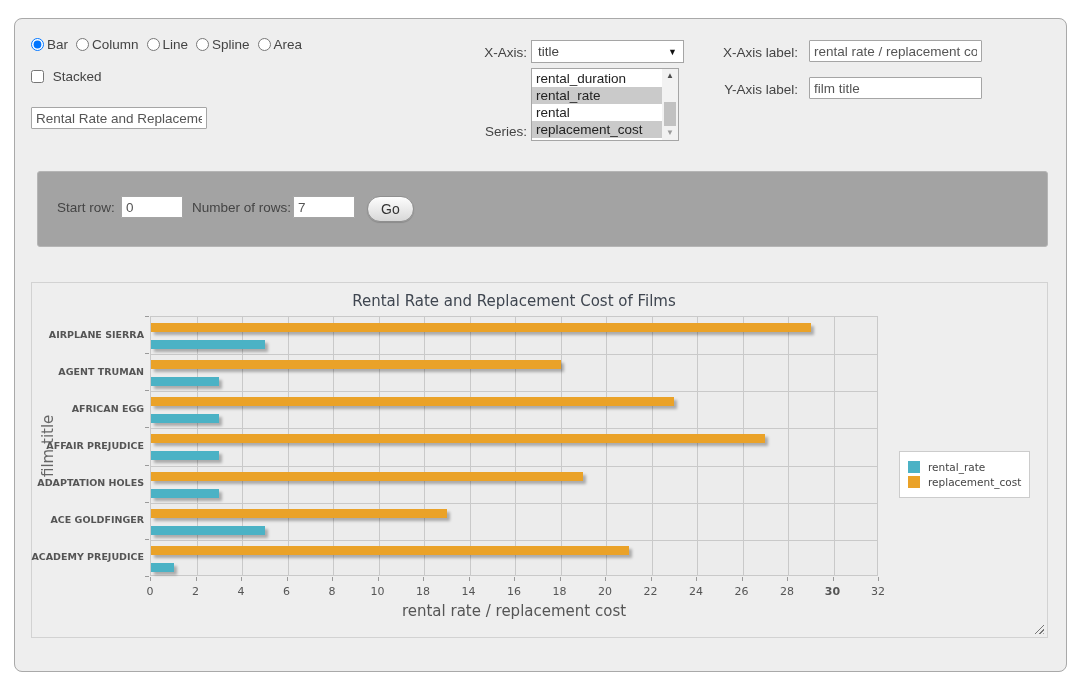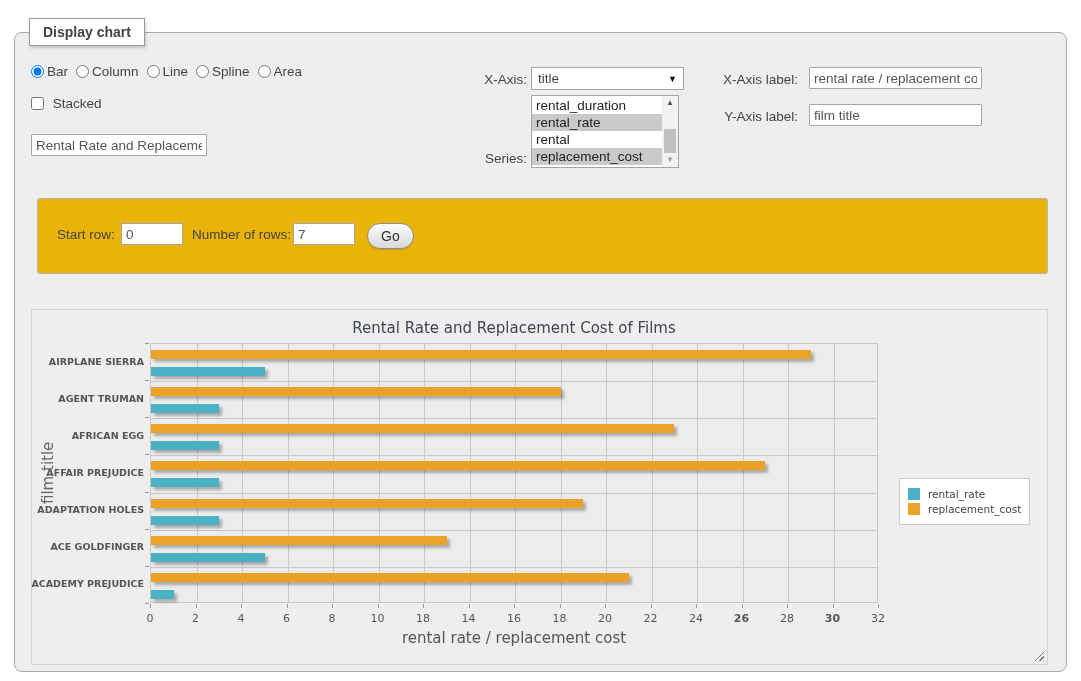--- a/index.html
+++ b/index.html
@@ -57,21 +57,21 @@
   .scroll-btn.up { top: 0; }
   .scroll-btn.down { bottom: 0; color: #9a9a9a; }
   .scroll-thumb { position: absolute; left: 2px; width: 12px; top: 33px;
     height: 24px; background: #c1c1c1; }
 
   .axis-input { position: absolute; width: 173px; }
 
   
   .rows-box {
     position: absolute; left: 22px; top: 152px; width: 1011px; height: 76px;
-    border: 1px solid #b5b5b5; border-radius: 3px; background: #eab308;
+    border: 1px solid #b5b5b5; border-radius: 3px; background: #a3a3a3;
   }
   .rows-box .ctl-label { text-align: left; }
   .rows-input { position: absolute; width: 62px; height: 24px; }
   .go-btn {
     position: absolute; left: 329px; top: 24px; height: 26px; padding: 0 13px;
     border: 1px solid #8f8f8f; border-radius: 13px; color: #333;
     background: linear-gradient(#fdfdfd, #d8d8d8);
     font-family: "Liberation Sans", sans-serif; font-size: 14px;
     box-shadow: 0 1px 1px rgba(0,0,0,0.15); cursor: pointer;
   }
@@ -109,21 +109,20 @@
     color: #444; white-space: nowrap; }
   .resize-grip { position: absolute; right: 3px; bottom: 3px; width: 10px; height: 10px;
     background:
       linear-gradient(135deg, transparent 0 50%, #777 50% 58%, transparent 58% 72%, #777 72% 80%, transparent 80% 92%, #777 92%, transparent 100%);
     cursor: se-resize; }
 </style>
 </head>
 <body>
 
 <fieldset class="main">
-  <legend>Display chart</legend>
 
   <div class="controls">
     <div class="radio-row"><label class="radio-item"><input type="radio" name="ctype" checked="" style=""><span>Bar</span></label><label class="radio-item"><input type="radio" name="ctype" style=""><span>Column</span></label><label class="radio-item"><input type="radio" name="ctype" style=""><span>Line</span></label><label class="radio-item"><input type="radio" name="ctype" style=""><span>Spline</span></label><label class="radio-item"><input type="radio" name="ctype" style=""><span>Area</span></label></div>
 
     <label class="stacked-row">
       <input type="checkbox" style="">
       <span>Stacked</span>
     </label>
 
     <input class="txt title-input" value="Rental Rate and Replacement Cost of Films" style="">
@@ -240,21 +239,21 @@
         <div class="xtick-label" style="left: 462px; top: 302px;">16</div>
         <div class="tickmark" style="left: 527.5px; top: 294px; width: 1px; height: 4px;"></div>
         <div class="xtick-label" style="left: 507.5px; top: 302px;">18</div>
         <div class="tickmark" style="left: 573px; top: 294px; width: 1px; height: 4px;"></div>
         <div class="xtick-label" style="left: 553px; top: 302px;">20</div>
         <div class="tickmark" style="left: 618.5px; top: 294px; width: 1px; height: 4px;"></div>
         <div class="xtick-label" style="left: 598.5px; top: 302px;">22</div>
         <div class="tickmark" style="left: 664px; top: 294px; width: 1px; height: 4px;"></div>
         <div class="xtick-label" style="left: 644px; top: 302px;">24</div>
         <div class="tickmark" style="left: 709.5px; top: 294px; width: 1px; height: 4px;"></div>
-        <div class="xtick-label" style="left: 689.5px; top: 302px; font-weight: bold;">26</div>
+        <div class="xtick-label" style="left: 689.5px; top: 302px;">26</div>
         <div class="tickmark" style="left: 755px; top: 294px; width: 1px; height: 4px;"></div>
         <div class="xtick-label" style="left: 735px; top: 302px;">28</div>
         <div class="tickmark" style="left: 800.5px; top: 294px; width: 1px; height: 4px;"></div>
         <div class="xtick-label" style="left: 780.5px; top: 302px; font-weight: bold;">30</div>
         <div class="tickmark" style="left: 846px; top: 294px; width: 1px; height: 4px;"></div>
         <div class="xtick-label" style="left: 826px; top: 302px;">32</div>
       </div>
     <div class="x-axis-label" style="top:319px;">rental rate / replacement cost</div>
     <div class="chart-legend">
         <div class="legend-row">

